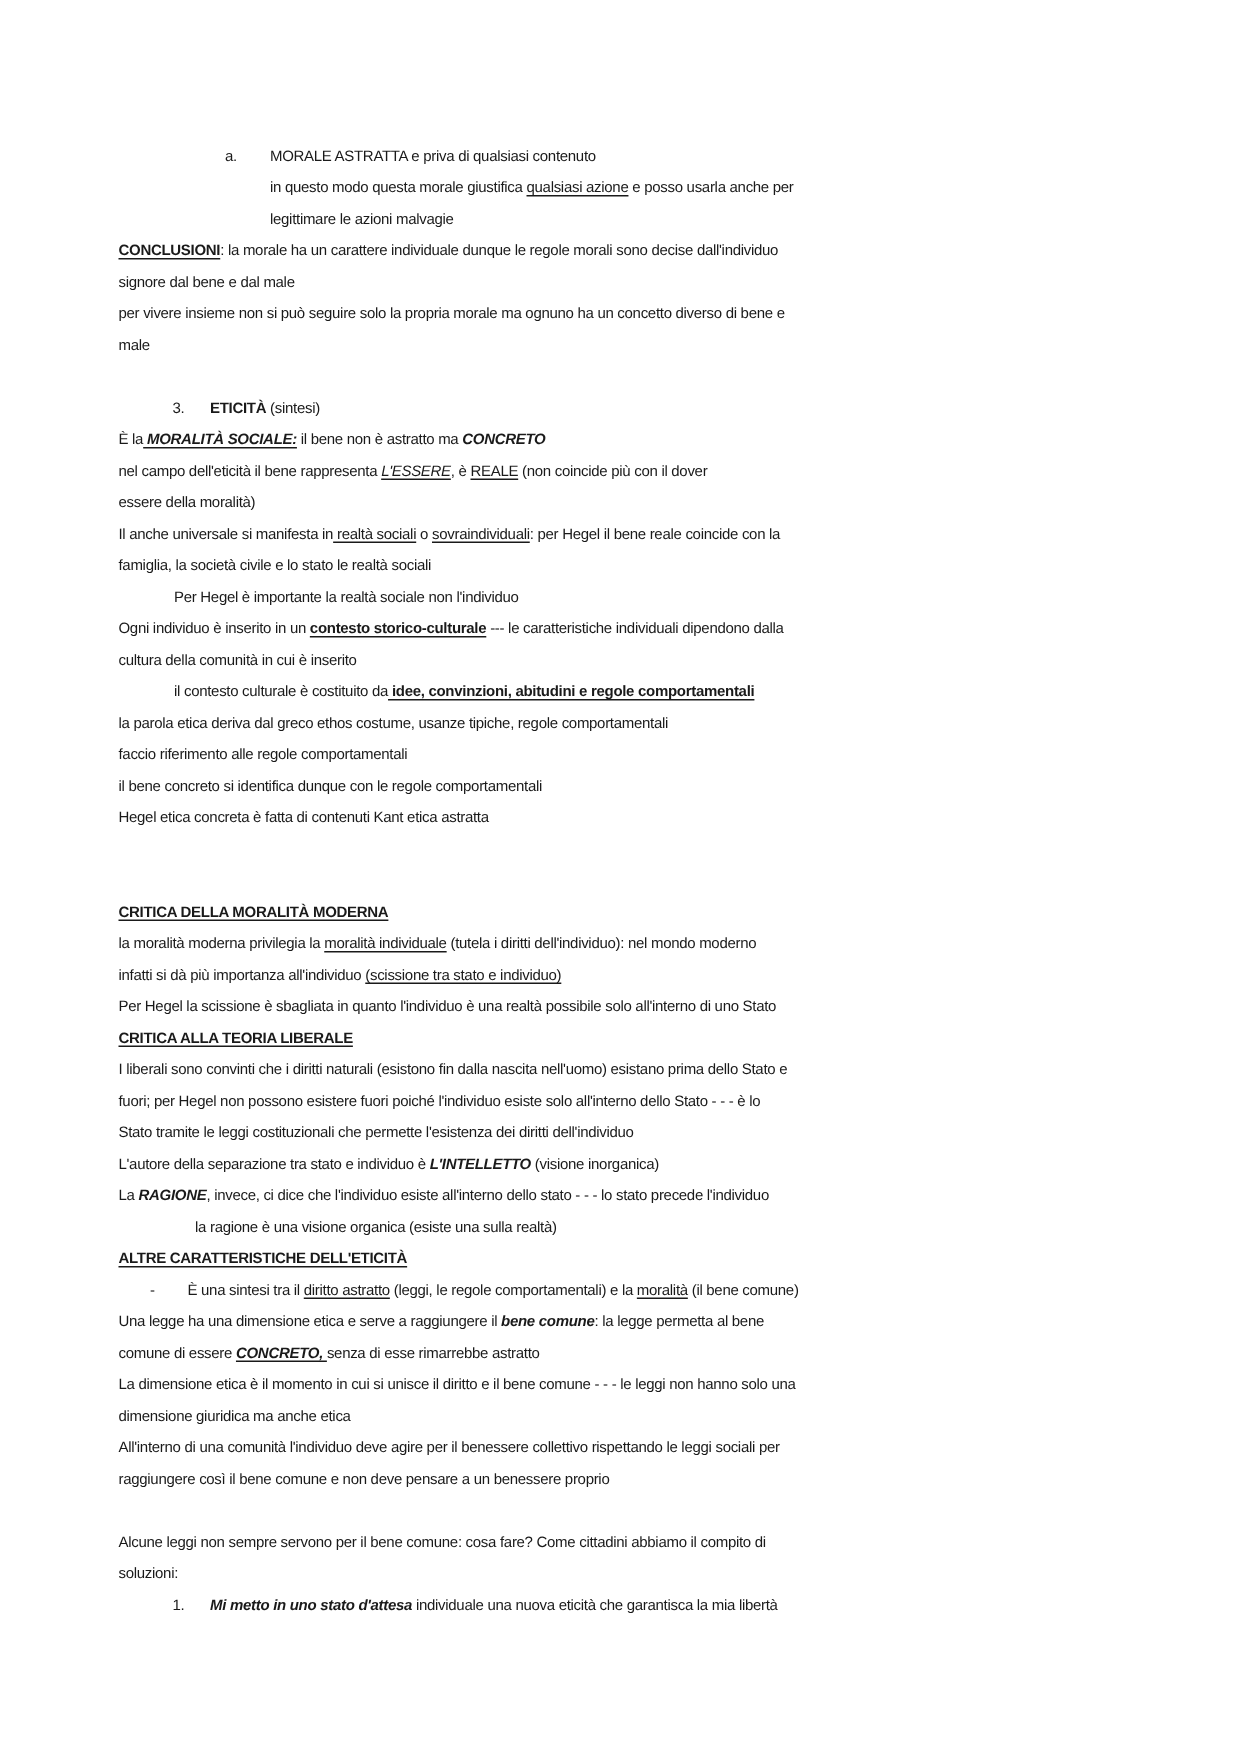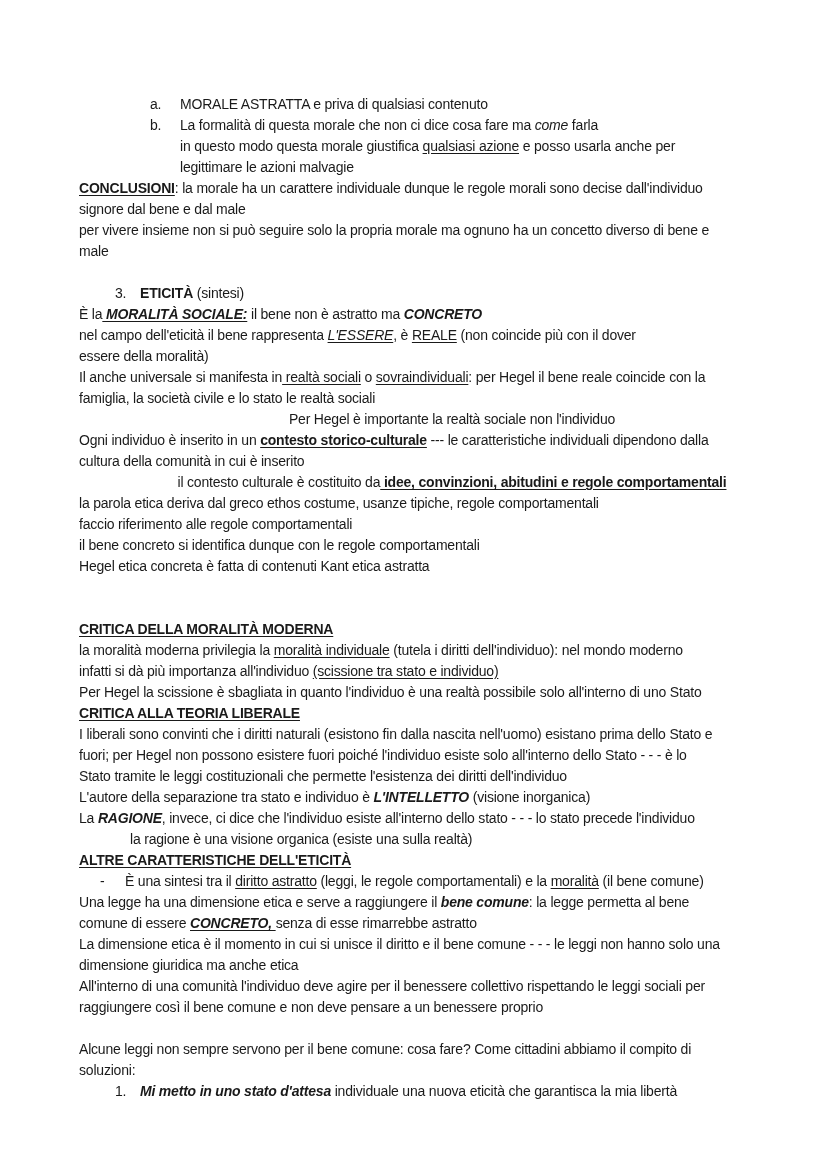--- a/index.html
+++ b/index.html
@@ -10,50 +10,49 @@
     height: 1171px;
     background: #ffffff;
     font-family: "Liberation Sans", sans-serif;
     overflow: hidden;
   }
   .page {
     width: 828px;
     height: 1171px;
     padding: 94px 40px 0 79px;
     color: #1a1a1a;
-    font-size: 14px;
+    font-size: 10px;
     line-height: 21px;
     letter-spacing: -0.2px;
   }
   .line {
     height: 21px;
     white-space: nowrap;
   }
   .line.blank { height: 21px; }
   .seg { }
   .bold { font-weight: bold; }
   .italic { font-style: italic; }
   .underline { text-decoration: underline; text-underline-offset: 2px; }
   .marker { display: inline-block; }
   .ind-ab   { padding-left: 71px; }
   .ind-cont { padding-left: 101px; }
   .ind-num  { padding-left: 36px; }
-  .ind-tab  { padding-left: 37px; text-align: center; }
+  .ind-tab  { padding-left: 37px; }
   .ind-tab2 { padding-left: 51px; }
   .ind-dash { padding-left: 21px; }
   .ind-ab .marker   { width: 30px; }
   .ind-num .marker  { width: 25px; }
   .ind-dash .marker { width: 25px; }
 </style>
 </head>
 <body>
 
 <div class="page" style="background: rgb(255, 255, 255); color: rgb(26, 26, 26);">
     <div class="line ind-ab"><span class="marker">a.</span><span class="seg">MORALE ASTRATTA e priva di qualsiasi contenuto</span></div>
-    <div class="line ind-ab"><span class="marker">b.</span><span class="seg">La formalità di questa morale che non ci dice cosa fare ma </span><span class="seg italic">come</span><span class="seg"> farla</span></div>
     <div class="line ind-cont"><span class="seg">in questo modo questa morale giustifica </span><span class="seg underline">qualsiasi azione</span><span class="seg"> e posso usarla anche per</span></div>
     <div class="line ind-cont"><span class="seg">legittimare le azioni malvagie</span></div>
     <div class="line"><span class="seg bold underline">CONCLUSIONI</span><span class="seg">: la morale ha un carattere individuale dunque le regole morali sono decise dall'individuo</span></div>
     <div class="line"><span class="seg">signore dal bene e dal male</span></div>
     <div class="line"><span class="seg">per vivere insieme non si può seguire solo la propria morale ma ognuno ha un concetto diverso di bene e</span></div>
     <div class="line"><span class="seg">male</span></div>
     <div class="line blank"></div>
     <div class="line ind-num"><span class="marker">3.</span><span class="seg bold">ETICITÀ</span><span class="seg"> (sintesi)</span></div>
     <div class="line"><span class="seg">È la</span><span class="seg bold italic underline"> MORALITÀ SOCIALE:</span><span class="seg"> il bene non è astratto ma </span><span class="seg bold italic">CONCRETO</span></div>
     <div class="line"><span class="seg">nel campo dell'eticità il bene rappresenta </span><span class="seg italic underline">L'ESSERE</span><span class="seg">, è </span><span class="seg underline">REALE</span><span class="seg"> (non coincide più con il dover</span></div>

